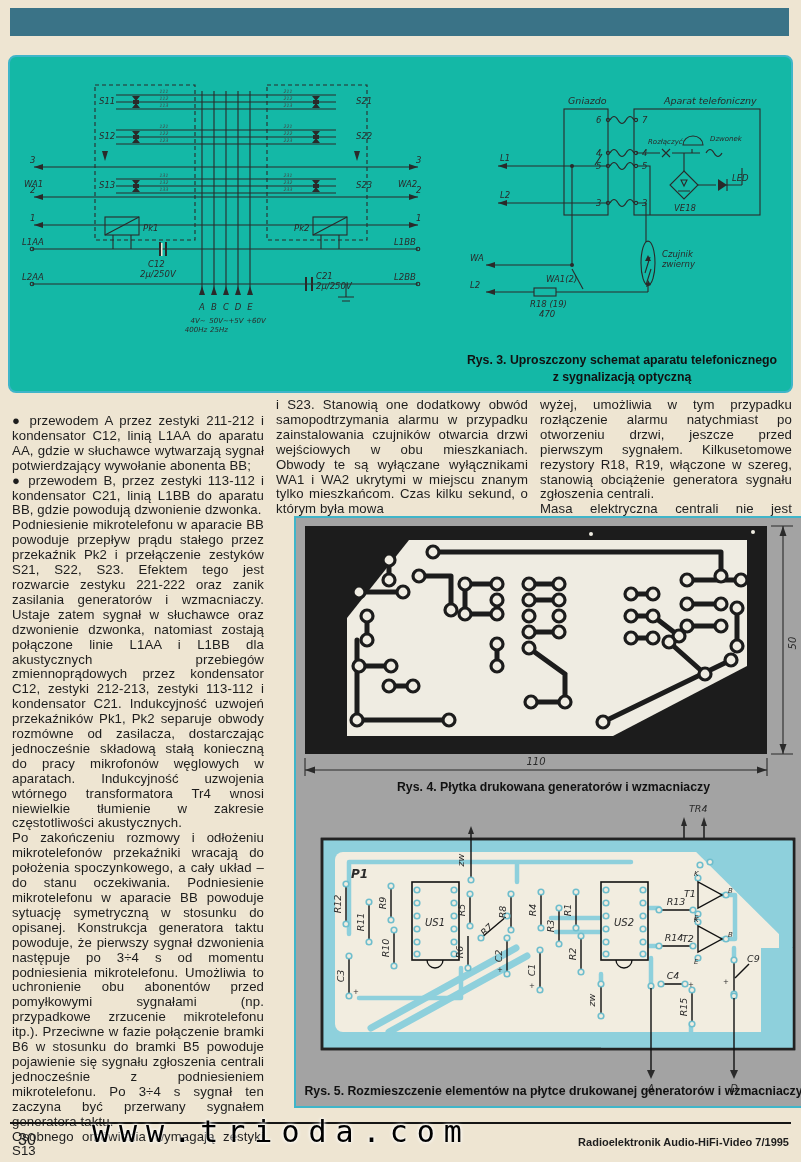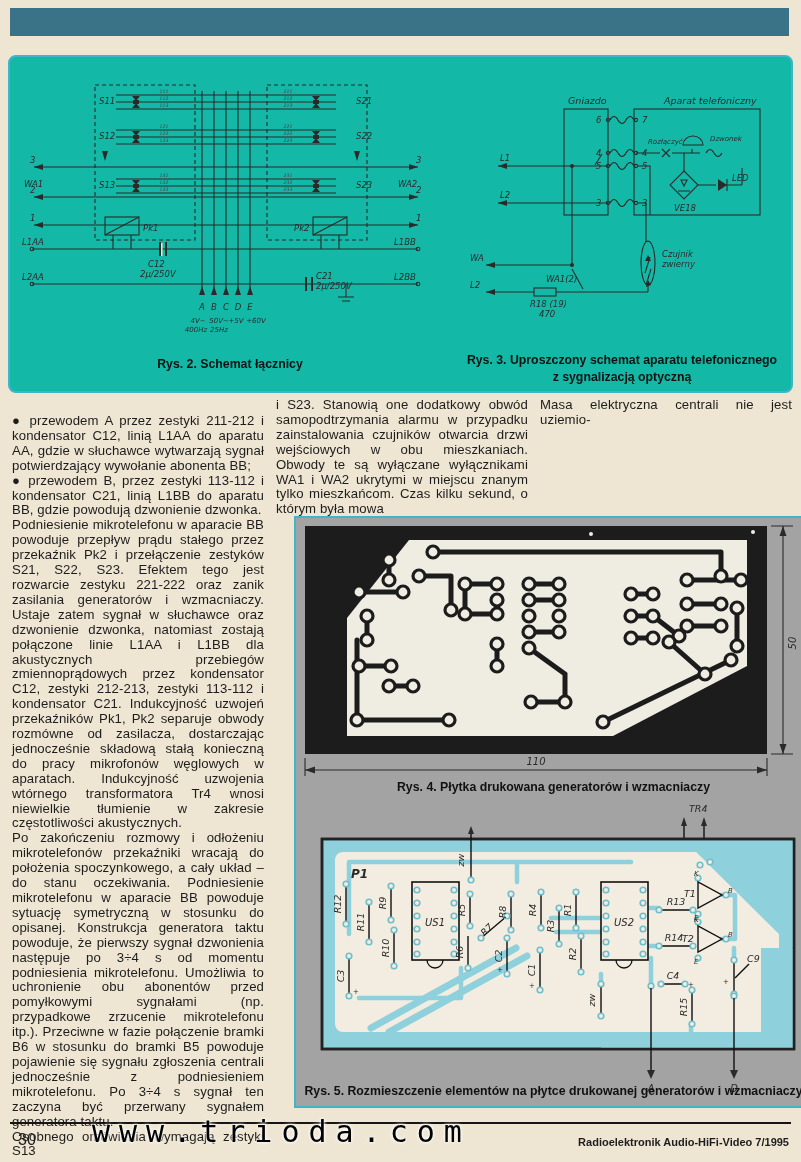--- a/index.html
+++ b/index.html
@@ -146,21 +146,20 @@
     <text class="sl mid" x="210" y="237">C</text>
     <text class="sl mid" x="222" y="237">D</text>
     <text class="sl mid" x="234" y="237">E</text>
     <text class="sl7 mid" x="182" y="250">4V~</text>
     <text class="sl7 mid" x="180" y="259">400Hz</text>
     <text class="sl7 mid" x="203" y="250">50V~</text>
     <text class="sl7 mid" x="203" y="259">25Hz</text>
     <text class="sl7 mid" x="220" y="250">+5V</text>
     <text class="sl7 mid" x="240" y="250">+60V</text>
   </svg>
-  <div class="abs cap" style="left:40px;top:300px;width:360px">Rys. 2. Schemat łącznicy</div>
 
   <svg class="abs" style="left:442px;top:16px" width="340" height="270" viewBox="0 0 340 270">
     <text class="sl9" x="116" y="31">Gniazdo</text>
     <text class="sl9" x="212" y="31">Aparat telefoniczny</text>
     <rect class="w" x="112" y="36" width="44" height="106"></rect>
     <rect class="w" x="182" y="36" width="126" height="106"></rect>
 
     <g>
       <path class="w" d="M158 47q4 -7 8 0t8 0t8 0"></path>
       <path class="w" d="M158 80q4 -7 8 0t8 0t8 0"></path>
@@ -245,20 +244,21 @@
   <p>● przewodem A przez zestyki 211-212 i kondensator C12, linią L1AA do aparatu AA, gdzie w słuchawce wytwarzają sygnał potwierdzający wywołanie abonenta BB;</p>
   <p>● przewodem B, przez zestyki 113-112 i kondensator C21, linią L1BB do aparatu BB, gdzie powodują dzwonienie dzwonka.</p>
   <p>Podniesienie mikrotelefonu w aparacie BB powoduje przepływ prądu stałego przez przekaźnik Pk2 i przełączenie zestyków S21, S22, S23. Efektem tego jest rozwarcie zestyku 221-222 oraz zanik zasilania generatorów i wzmacniaczy. Ustaje zatem sygnał w słuchawce oraz dzwonienie dzwonka, natomiast zostają połączone linie L1AA i L1BB dla akustycznych przebiegów zmiennoprądowych przez kondensator C12, zestyki 212-213, zestyki 113-112 i kondensator C21. Indukcyjność uzwojeń przekaźników Pk1, Pk2 separuje obwody rozmówne od zasilacza, dostarczając jednocześnie składową stałą konieczną do pracy mikrofonów węglowych w aparatach. Indukcyjność uzwojenia wtórnego transformatora Tr4 wnosi niewielkie tłumienie w zakresie częstotliwości akustycznych.</p>
   <p>Po zakończeniu rozmowy i odłożeniu mikrotelefonów przekaźniki wracają do położenia spoczynkowego, a cały układ – do stanu oczekiwania. Podniesienie mikrotelefonu w aparacie BB powoduje sytuację symetryczną w stosunku do opisanej. Konstrukcja generatora taktu powoduje, że pierwszy sygnał dzwonienia następuje po 3÷4 s od momentu podniesienia mikrotelefonu. Umożliwia to uchronienie obu abonentów przed pomyłkowymi sygnałami (np. przypadkowe zrzucenie mikrotelefonu itp.). Przeciwne w fazie połączenie bramki B6 w stosunku do bramki B5 powoduje pojawienie się sygnału zgłoszenia centrali jednocześnie z podniesieniem mikrotelefonu. Po 3÷4 s sygnał ten zaczyna być przerwany sygnałem generatora taktu.</p>
   <p>Osobnego omówienia wymagają zestyki S13</p>
 </div>
 <div class="abs col" style="left:276px;top:398px">
   <p>i S23. Stanowią one dodatkowy obwód samopodtrzymania alarmu w przypadku zainstalowania czujników otwarcia drzwi wejściowych w obu mieszkaniach. Obwody te są wyłączane wyłącznikami WA1 i WA2 ukrytymi w miejscu znanym tylko mieszkańcom. Czas kilku sekund, o którym była mowa</p>
 </div>
 <div class="abs col" style="left:540px;top:398px">
+  <p>wyżej, umożliwia w tym przypadku rozłączenie alarmu natychmiast po otworzeniu drzwi, jeszcze przed pierwszym sygnałem. Kilkusetomowe rezystory R18, R19, włączone w szereg, stanowią obciążenie generatora sygnału zgłoszenia centrali.</p>
   <p>Masa elektryczna centrali nie jest uziemio-</p>
 </div>
 
 <div class="abs" id="figB">
 
   <svg class="abs" style="left:5px;top:6px" width="505" height="252" viewBox="0 0 505 252">
     <defs>
         <circle id="p4pad" r="6" fill="#efece2" stroke="#1c1c1c" stroke-width="3.2"></circle>
       </defs>
     <rect x="4" y="2" width="462" height="228" fill="#1c1c1c"></rect>

